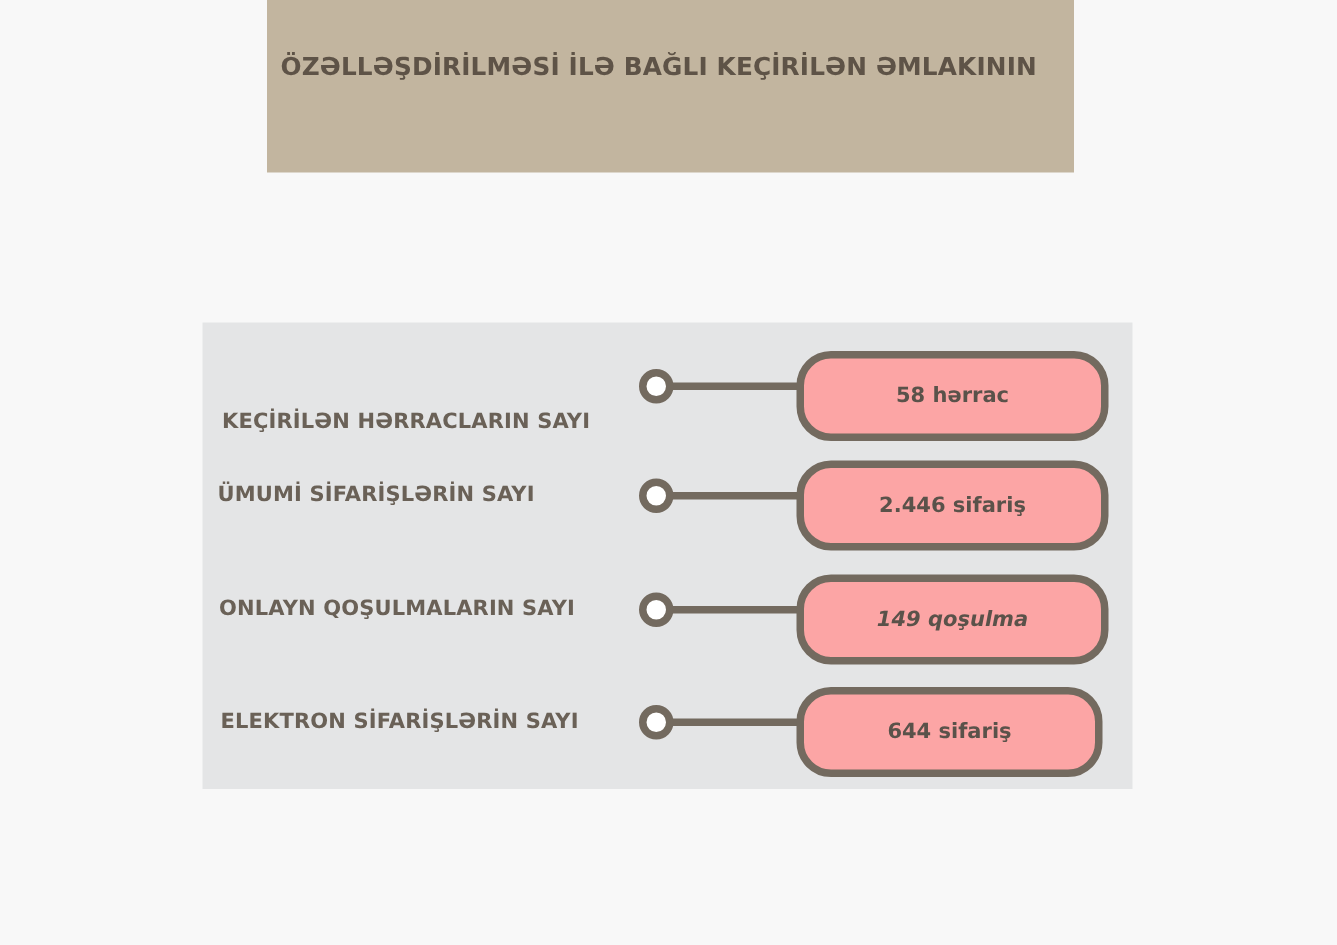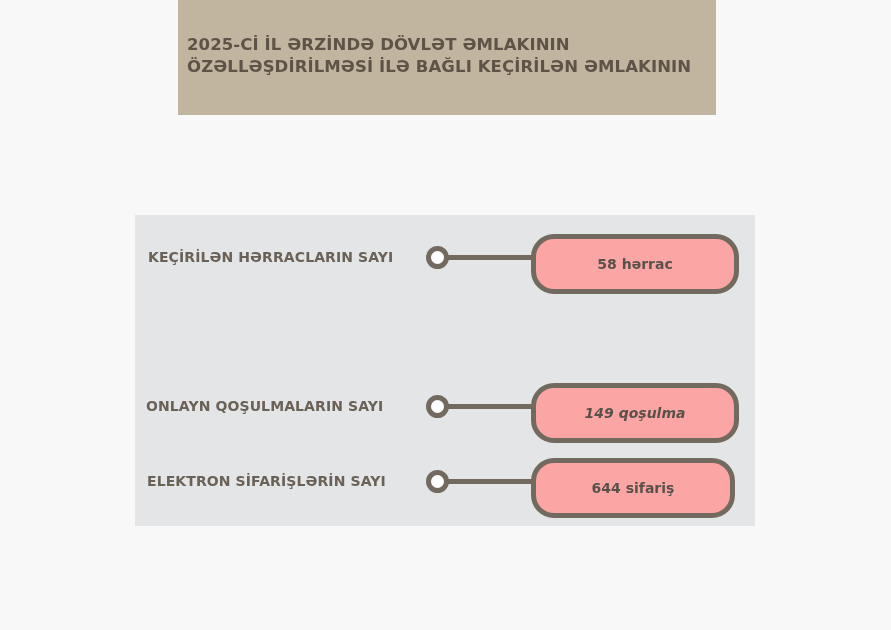--- a/index.html
+++ b/index.html
@@ -76,36 +76,43 @@
       font-size: 14px;
       color: #5a524a;
       white-space: nowrap;
     }
   </style>
 </head>
 <body>
 
 <div class="header">
   <div class="header-title">
-    <div>2025-Cİ İL ƏRZİNDƏ DÖVLƏT ƏMLAKININ</div>
     <div>ÖZƏLLƏŞDİRİLMƏSİ İLƏ BAĞLI KEÇİRİLƏN ƏMLAKININ</div>
   </div>
 </div>
 
 <div class="panel">
 
   <div class="row" style="top:19px;">
-    <span class="row-label" style="left:13px;">KEÇİRİLƏN HƏRRACLARIN SAYI</span>
+    <span class="row-label" style="left:13px;margin-top:24px;">KEÇİRİLƏN HƏRRACLARIN SAYI</span>
     <span class="line"></span>
     <span class="dot"></span>
     <div class="pill" style="width:208px;">
       <span class="pill-value">58 hərrac</span>
     </div>
   </div>
 
+  <div class="row" style="top:92px;">
+    <span class="row-label" style="left:10px;">ÜMUMİ SİFARİŞLƏRİN SAYI</span>
+    <span class="line"></span>
+    <span class="dot"></span>
+    <div class="pill" style="width:208px;">
+      <span class="pill-value">2.446 sifariş</span>
+    </div>
+  </div>
 
   <div class="row" style="top:168px;">
     <span class="row-label" style="left:11px;">ONLAYN QOŞULMALARIN SAYI</span>
     <span class="line"></span>
     <span class="dot"></span>
     <div class="pill" style="width:208px;font-style:italic;">
       <span class="pill-value">149 qoşulma</span>
     </div>
   </div>
 

